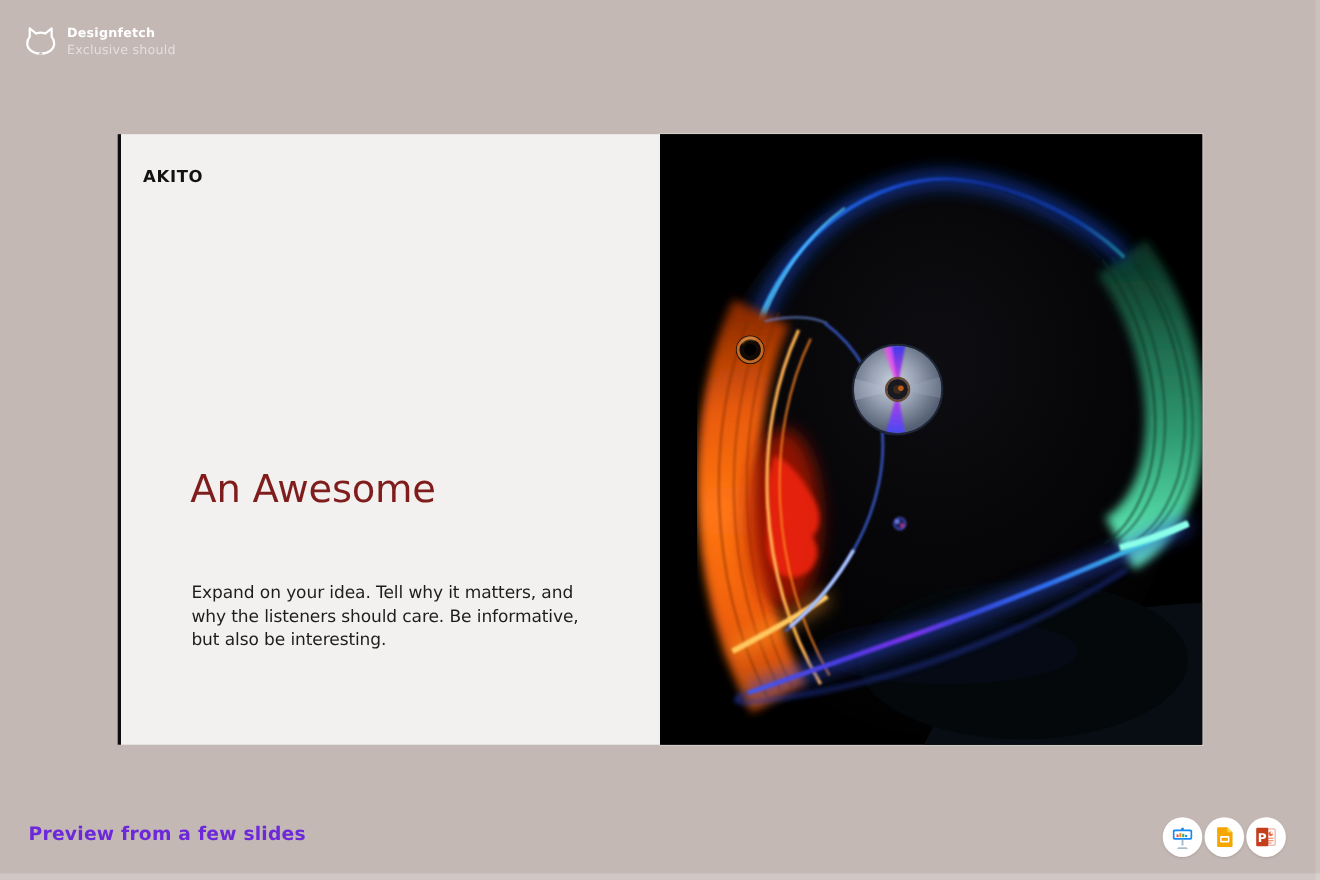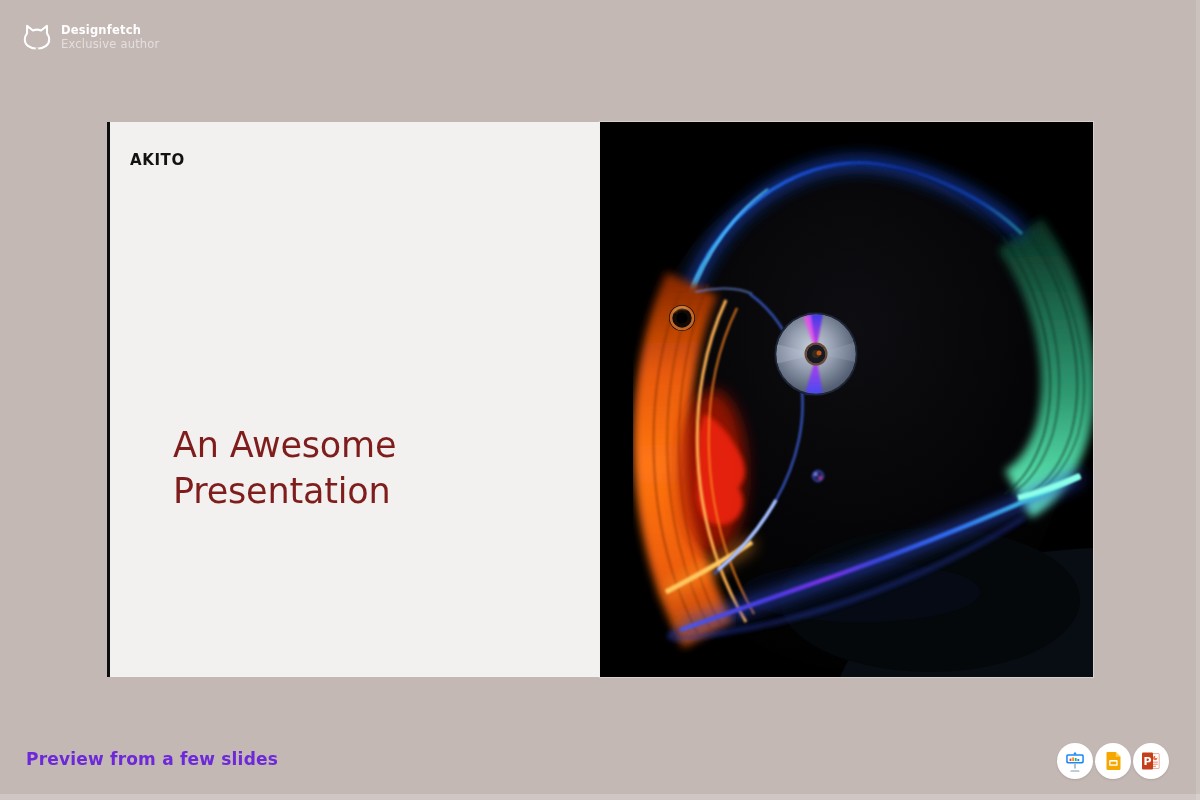--- a/index.html
+++ b/index.html
@@ -4,21 +4,21 @@
 <style>
   html,body{margin:0;padding:0;}
   body{
     width:1200px;height:800px;position:relative;overflow:hidden;
     background:#c3b8b4;
     font-family:"DejaVu Sans","Liberation Sans",sans-serif;
   }
   .stage{position:absolute;inset:0;}
 
   
-  .brand{position:absolute;left:22px;top:21px;display:flex;align-items:center;}
+  .brand{position:absolute;left:22px;top:21px;display:flex;align-items:flex-end;}
   .brand .cat{width:30px;height:28px;margin-top:2px;}
   .brand .btxt{margin-left:9px;line-height:1;}
   .brand-name{font-size:11.5px;font-weight:bold;color:#ffffff;letter-spacing:.2px;margin-top:3px;}
   .brand-sub{font-size:11.5px;color:rgba(255,255,255,.55);margin-top:3px;letter-spacing:.2px;}
 
   
   .slide{position:absolute;left:107px;top:122px;width:986px;height:555px;display:flex;}
   .accent{width:3px;background:#0d0d0d;flex:none;}
   .panel-left{width:490px;flex:none;background:#f2f1ef;position:relative;}
   .panel-right{width:493px;flex:none;background:#000;position:relative;box-shadow:0 0 0 1px rgba(240,236,232,.45);}
@@ -48,32 +48,36 @@
 
 <div class="stage">
 
   <div class="brand">
     <svg class="cat" viewBox="0 0 28 26">
       <path d="M4.7 9.6 L4.7 2.6 L10.2 6.9 C11.4 6.4 12.7 6.1 14 6.1 C15.3 6.1 16.6 6.4 17.8 6.9 L23.3 2.6 L23.3 9.6 C24.6 11.3 25.4 13.3 25.4 15.3 C25.4 20.4 20.3 24 14 24 C7.7 24 2.6 20.4 2.6 15.3 C2.6 13.3 3.4 11.3 4.7 9.6 Z" fill="none" stroke="#ffffff" stroke-width="1.9" stroke-linejoin="round"></path>
       <polygon points="11.8,24.8 14,22.6 16.2,24.8" fill="#c3b8b4"></polygon>
     </svg>
     <div class="btxt">
       <div class="brand-name">Designfetch</div>
-      <div class="brand-sub">Exclusive author</div>
+      <div class="brand-sub">Exclusive should</div>
     </div>
   </div>
 
   <div class="slide">
     <div class="accent"></div>
 
     <div class="panel-left">
       <div class="akito">AKITO</div>
       <div class="heading">
         <div>An Awesome</div>
-        <div>Presentation</div>
+      </div>
+      <div class="bodycopy">
+        <div>Expand on your idea. Tell why it matters, and</div>
+        <div>why the listeners should care. Be informative,</div>
+        <div>but also be interesting.</div>
       </div>
     </div>
 
     <div class="panel-right">
       <svg width="493" height="555" viewBox="0 0 493 555">
         <defs>
           <radialGradient id="gDome" cx=".5" cy=".32" r=".75">
             <stop offset="0" stop-color="#0e0e12"></stop>
               <stop offset=".55" stop-color="#050507"></stop>
               <stop offset="1" stop-color="#000000"></stop>

